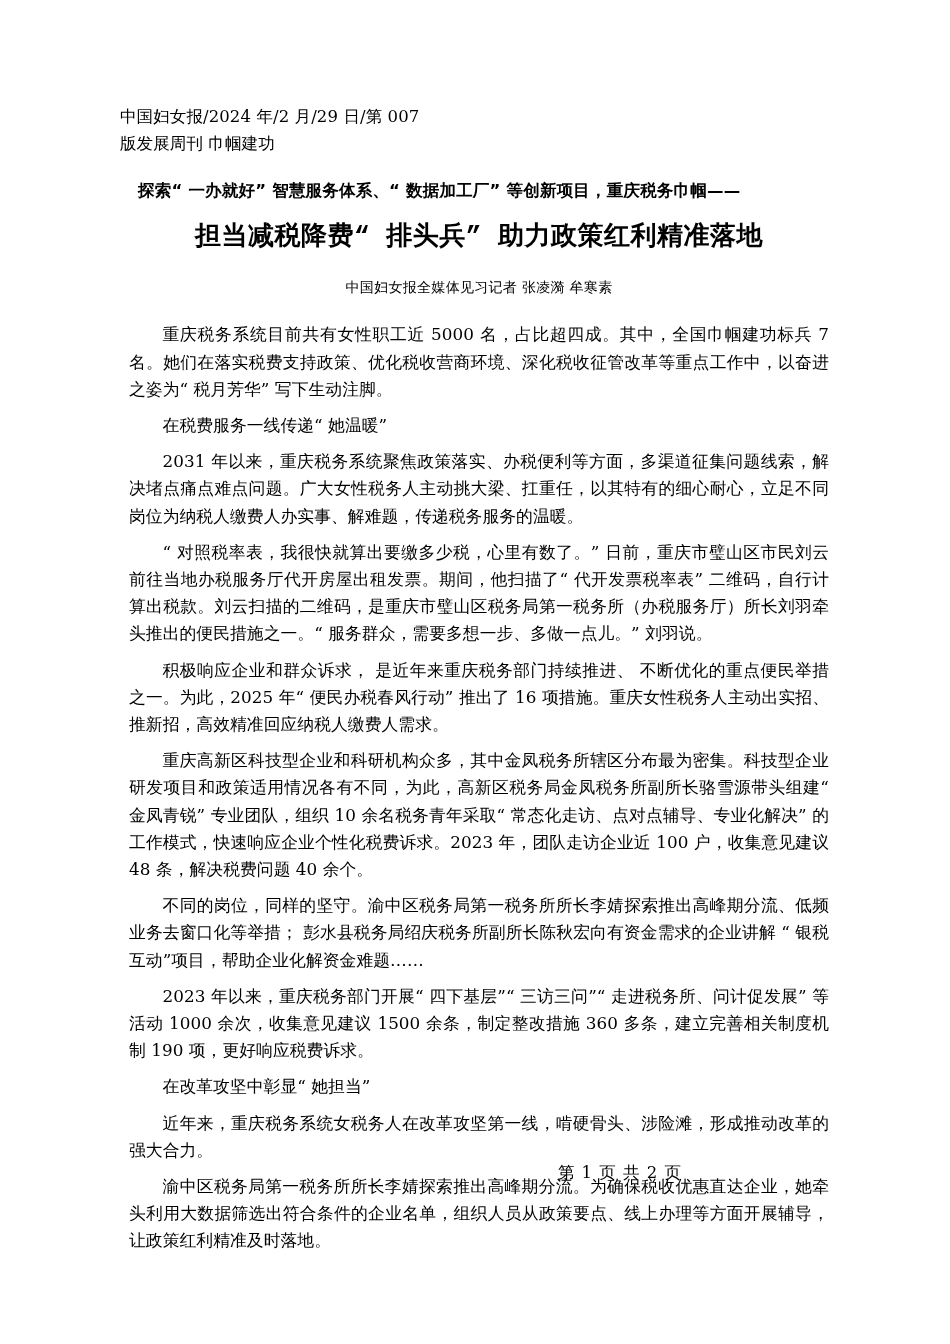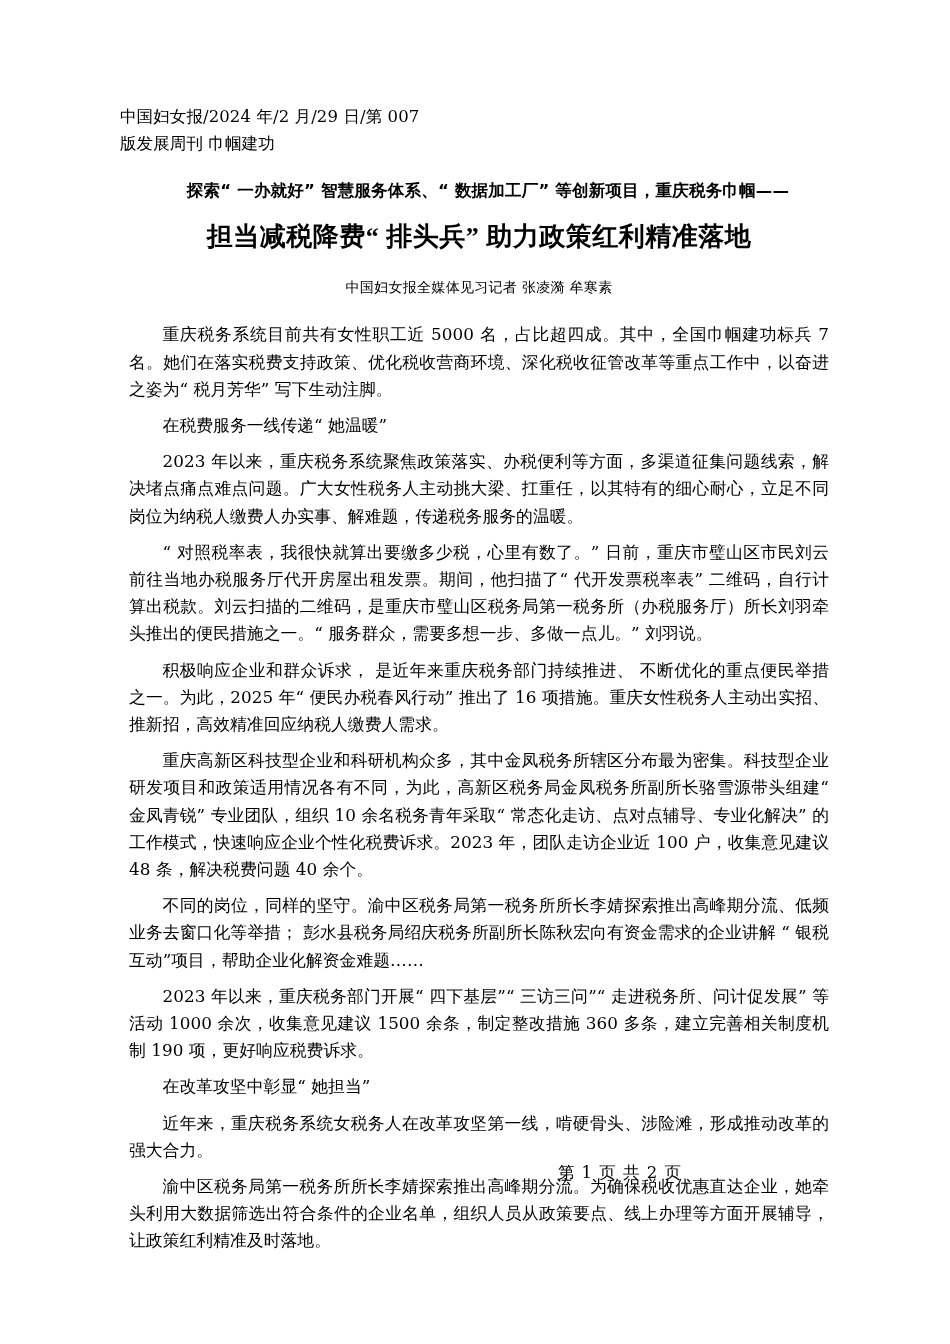--- a/index.html
+++ b/index.html
@@ -34,27 +34,27 @@
     margin-bottom: 22px;
     white-space: pre-wrap;
   }
 
   
   .shoulder-title {
     font-family: "DejaVu Sans", "Liberation Sans", sans-serif;
     font-weight: bold;
     font-size: 16.5px;
     line-height: 1.45;
-    text-align: center;
+    text-align: left;
     letter-spacing: 0.2px;
     margin: 12px 0 12px 0;
     padding-left: 18px;
   }
   .main-title {
-    font-family: Liberation Serif, serif;
+    font-family: Liberation Mono, monospace;
     font-weight: bold;
     font-size: 26px;
     line-height: 1.4;
     text-align: center;
     letter-spacing: 0.5px;
     margin: 16px 0 0 0;
   }
   .byline {
     font-size: 14px;
     line-height: 1.4;
@@ -101,21 +101,21 @@
 
     <div class="shoulder-title">探索“ 一办就好” 智慧服务体系、“ 数据加工厂” 等创新项目，重庆税务巾帼——</div>
 
     <h1 class="main-title">担当减税降费“ 排头兵”  助力政策红利精准落地</h1>
 
     <div class="byline">中国妇女报全媒体见习记者  张凌漪  牟寒素</div>
 
     <div class="body-text">
       <p class="para">重庆税务系统目前共有女性职工近 5000 名，占比超四成。其中，全国巾帼建功标兵 7 名。她们在落实税费支持政策、优化税收营商环境、深化税收征管改革等重点工作中，以奋进之姿为“ 税月芳华” 写下生动注脚。</p>
       <p class="para">在税费服务一线传递“ 她温暖”</p>
-      <p class="para">2023 年以来，重庆税务系统聚焦政策落实、办税便利等方面，多渠道征集问题线索，解决堵点痛点难点问题。广大女性税务人主动挑大梁、扛重任，以其特有的细心耐心，立足不同岗位为纳税人缴费人办实事、解难题，传递税务服务的温暖。</p>
+      <p class="para">2031 年以来，重庆税务系统聚焦政策落实、办税便利等方面，多渠道征集问题线索，解决堵点痛点难点问题。广大女性税务人主动挑大梁、扛重任，以其特有的细心耐心，立足不同岗位为纳税人缴费人办实事、解难题，传递税务服务的温暖。</p>
       <p class="para">“ 对照税率表，我很快就算出要缴多少税，心里有数了。” 日前，重庆市璧山区市民刘云前往当地办税服务厅代开房屋出租发票。期间，他扫描了“ 代开发票税率表” 二维码，自行计算出税款。刘云扫描的二维码，是重庆市璧山区税务局第一税务所（办税服务厅）所长刘羽牵头推出的便民措施之一。“ 服务群众，需要多想一步、多做一点儿。” 刘羽说。</p>
       <p class="para">积极响应企业和群众诉求， 是近年来重庆税务部门持续推进、 不断优化的重点便民举措之一。为此，2025 年“ 便民办税春风行动” 推出了 16 项措施。重庆女性税务人主动出实招、推新招，高效精准回应纳税人缴费人需求。</p>
       <p class="para">重庆高新区科技型企业和科研机构众多，其中金凤税务所辖区分布最为密集。科技型企业研发项目和政策适用情况各有不同，为此，高新区税务局金凤税务所副所长骆雪源带头组建“ 金凤青锐” 专业团队，组织 10 余名税务青年采取“ 常态化走访、点对点辅导、专业化解决” 的工作模式，快速响应企业个性化税费诉求。2023 年，团队走访企业近 100 户，收集意见建议 48 条，解决税费问题 40 余个。</p>
       <p class="para">不同的岗位，同样的坚守。渝中区税务局第一税务所所长李婧探索推出高峰期分流、低频业务去窗口化等举措； 彭水县税务局绍庆税务所副所长陈秋宏向有资金需求的企业讲解 “ 银税互动”项目，帮助企业化解资金难题……</p>
       <p class="para">2023 年以来，重庆税务部门开展“ 四下基层”“ 三访三问”“ 走进税务所、问计促发展” 等活动 1000 余次，收集意见建议 1500 余条，制定整改措施 360 多条，建立完善相关制度机制 190 项，更好响应税费诉求。</p>
       <p class="para">在改革攻坚中彰显“ 她担当”</p>
       <p class="para">近年来，重庆税务系统女税务人在改革攻坚第一线，啃硬骨头、涉险滩，形成推动改革的强大合力。</p>
       <p class="para">渝中区税务局第一税务所所长李婧探索推出高峰期分流。为确保税收优惠直达企业，她牵头利用大数据筛选出符合条件的企业名单，组织人员从政策要点、线上办理等方面开展辅导，让政策红利精准及时落地。</p>
     </div>
 

